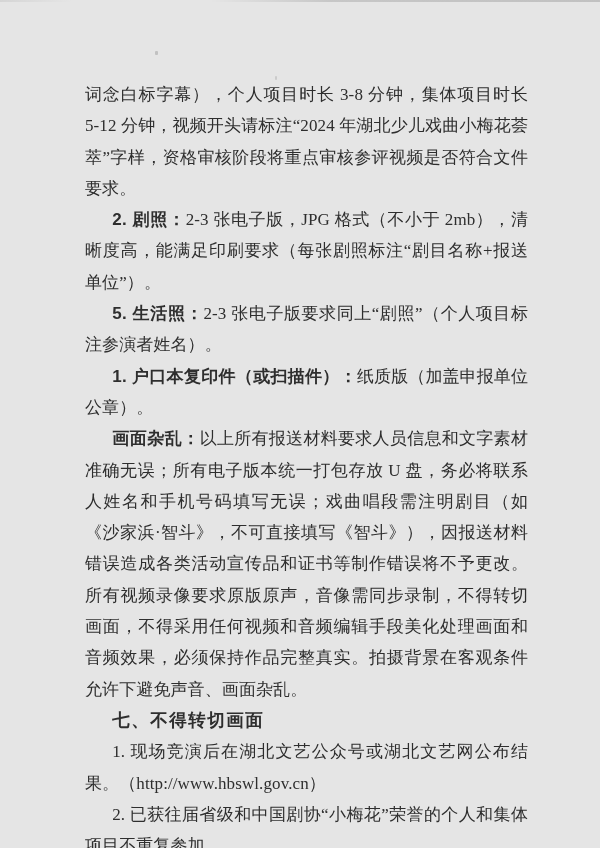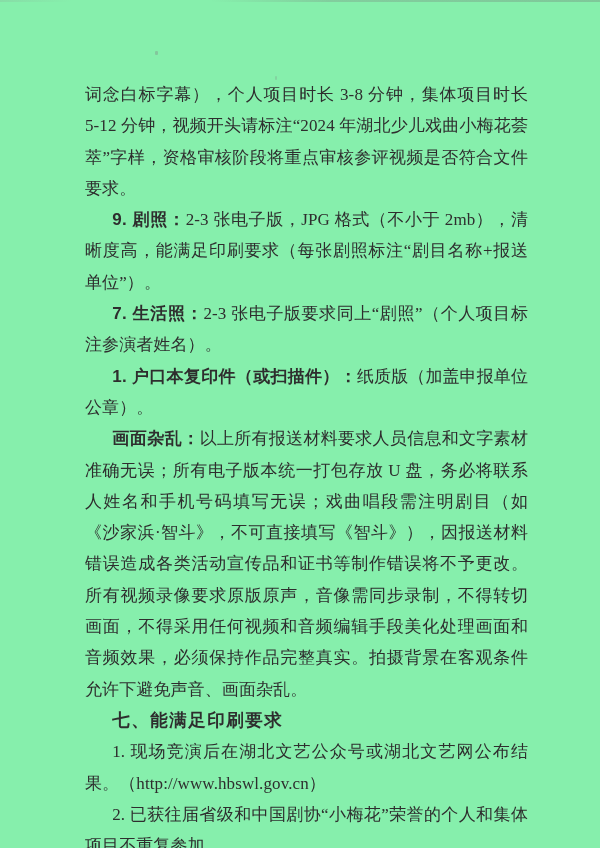--- a/index.html
+++ b/index.html
@@ -11,21 +11,21 @@
     height: 848px;
     background: #fdfdfd;
     position: relative;
     overflow: hidden;
     font-family: "Liberation Serif", "DejaVu Serif", serif;
     color: #2e2e2e;
   }
   .page {
     position: absolute;
     inset: 0;
-    background: #86efac;
+    background: #e5e5e5;
   }
   
   .edge-top {
     position: absolute;
     top: 0;
     left: 0;
     width: 600px;
     height: 2px;
     background: linear-gradient(to right,
       rgba(140,140,140,0.18) 0%,
@@ -79,28 +79,28 @@
 
 <div class="page">
   <div class="edge-top"></div>
   <div class="speck s1"></div>
   <div class="speck s2"></div>
 
   <div class="content">
 
     <p class="noindent">词念白标字幕），个人项目时长 3-8 分钟，集体项目时长 5-12 分钟，视频开头请标注“2024 年湖北少儿戏曲小梅花荟萃”字样，资格审核阶段将重点审核参评视频是否符合文件要求。</p>
 
-    <p><span class="lead">9. 剧照：</span><span>2-3 张电子版，JPG 格式（不小于 2mb），清晰度高，能满足印刷要求（每张剧照标注“剧目名称+报送单位”）。</span></p>
+    <p><span class="lead">2. 剧照：</span><span>2-3 张电子版，JPG 格式（不小于 2mb），清晰度高，能满足印刷要求（每张剧照标注“剧目名称+报送单位”）。</span></p>
 
-    <p><span class="lead">7. 生活照：</span><span>2-3 张电子版要求同上“剧照”（个人项目标注参演者姓名）。</span></p>
+    <p><span class="lead">5. 生活照：</span><span>2-3 张电子版要求同上“剧照”（个人项目标注参演者姓名）。</span></p>
 
     <p><span class="lead">1. 户口本复印件（或扫描件）：</span><span>纸质版（加盖申报单位公章）。</span></p>
 
     <p><span class="lead">画面杂乱：</span><span>以上所有报送材料要求人员信息和文字素材准确无误；所有电子版本统一打包存放 U 盘，务必将联系人姓名和手机号码填写无误；戏曲唱段需注明剧目（如《沙家浜·智斗》，不可直接填写《智斗》），因报送材料错误造成各类活动宣传品和证书等制作错误将不予更改。所有视频录像要求原版原声，音像需同步录制，不得转切画面，不得采用任何视频和音频编辑手段美化处理画面和音频效果，必须保持作品完整真实。拍摄背景在客观条件允许下避免声音、画面杂乱。</span></p>
 
-    <h2 class="section-heading">七、能满足印刷要求</h2>
+    <h2 class="section-heading">七、不得转切画面</h2>
 
     <p>1. 现场竞演后在湖北文艺公众号或湖北文艺网公布结果。（http://www.hbswl.gov.cn）</p>
 
     <p>2. 已获往届省级和中国剧协“小梅花”荣誉的个人和集体项目不重复参加。</p>
 
   </div>
 </div>
 
 </body></html>

